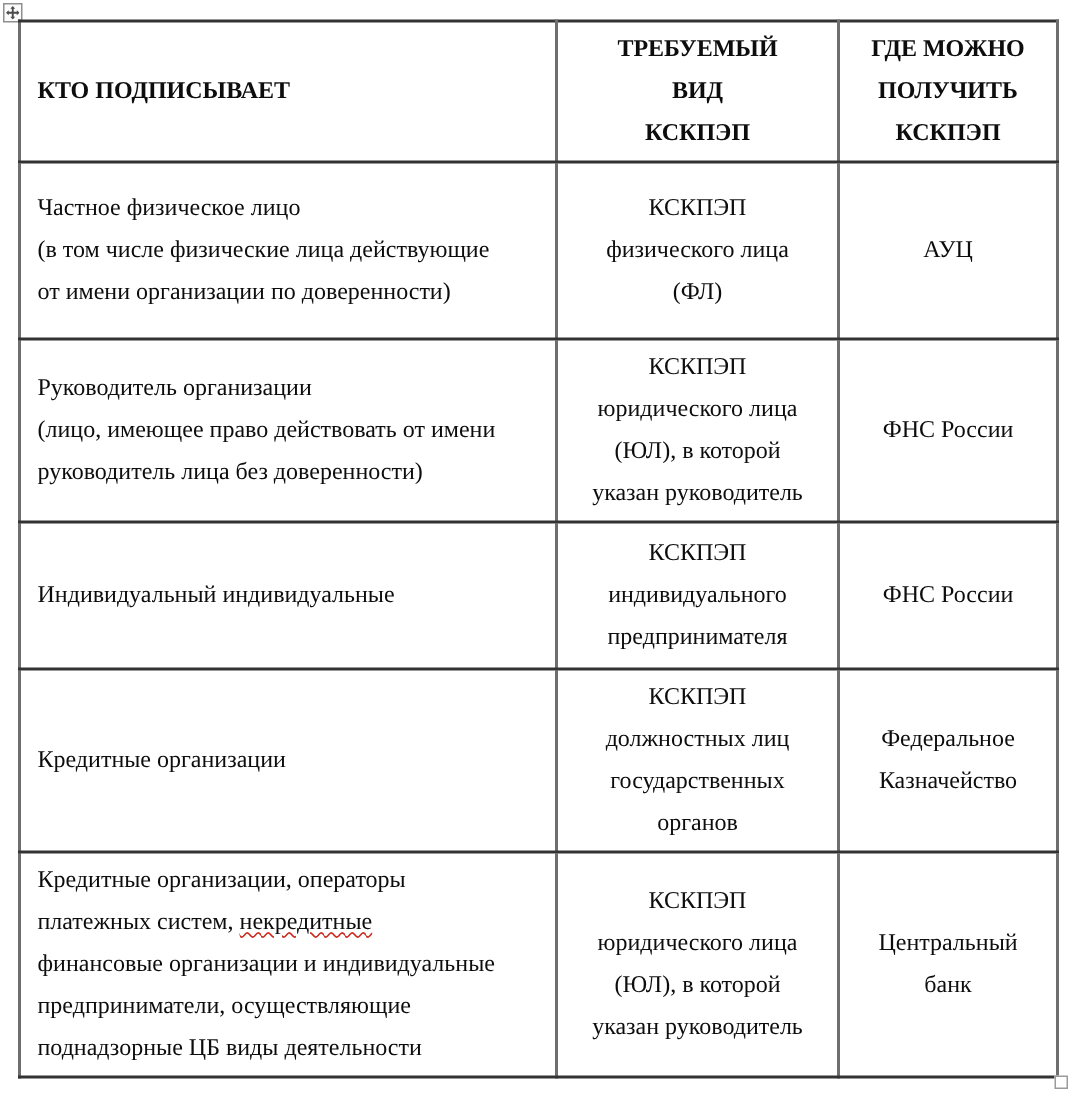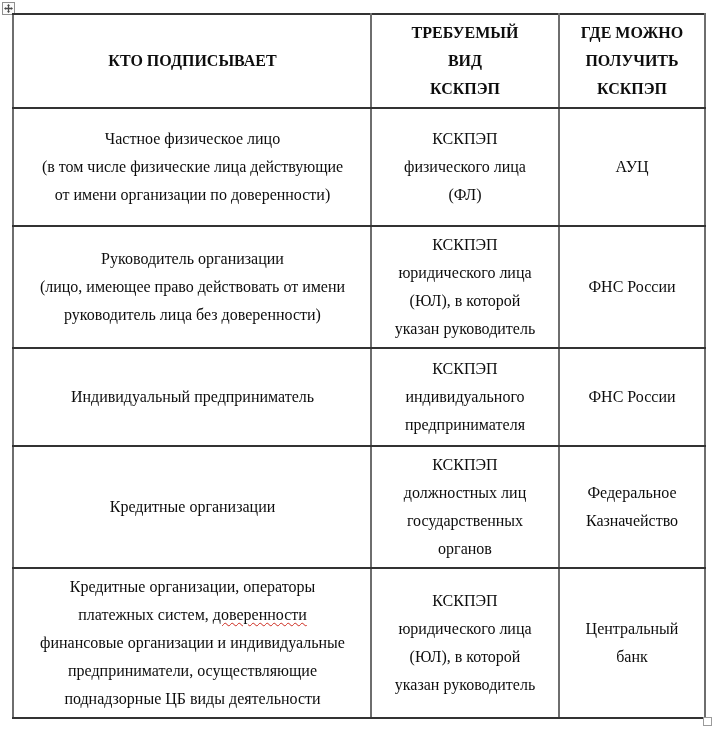--- a/index.html
+++ b/index.html
@@ -62,21 +62,21 @@
     border-right: 2px solid #6e6e6e;
     vertical-align: middle;
     font-size: 16px;
     line-height: 28px;
     color: #0d0d0d;
     white-space: pre-line;
     box-sizing: border-box;
     background: #ffffff;
   }
   .doc-table th { font-weight: bold; }
-  .cell-left   { text-align: center;  padding: 4px 10px 4px 11px; }
+  .cell-left   { text-align: left;  padding: 4px 10px 4px 11px; }
   .cell-center { text-align: center; padding: 4px 6px; }
   tr.rh  { height: 91px; }
   tr.r0  { height: 118px; }
   tr.r1  { height: 117px; }
   tr.r2  { height: 98px; }
   tr.r3  { height: 49px; }
   tr.r4  { height: 113px; }
   tr.r5  { height: 138px; }
   .misspelled {
     text-decoration: underline;
@@ -128,38 +128,38 @@
         <td class="cell-left">Руководитель организации
 (лицо, имеющее право действовать от имени
 руководитель лица без доверенности)</td>
         <td class="cell-center">КСКПЭП
 юридического лица
 (ЮЛ), в которой
 указан руководитель</td>
         <td class="cell-center">ФНС России</td>
       </tr>
       <tr class="r2">
-        <td class="cell-left">Индивидуальный предприниматель</td>
+        <td class="cell-left">Индивидуальный индивидуальные</td>
         <td class="cell-center">КСКПЭП
 индивидуального
 предпринимателя</td>
         <td class="cell-center">ФНС России</td>
       </tr>
       <tr class="r4">
         <td class="cell-left">Кредитные организации</td>
         <td class="cell-center">КСКПЭП
 должностных лиц
 государственных
 органов</td>
         <td class="cell-center">Федеральное
 Казначейство</td>
       </tr>
       <tr class="r5">
         <td class="cell-left"><span>Кредитные организации, операторы
-платежных систем, </span><span class="misspelled">доверенности</span><span>
+платежных систем, </span><span class="misspelled">некредитные</span><span>
 финансовые организации и индивидуальные
 предприниматели, осуществляющие
 поднадзорные ЦБ виды деятельности</span></td>
         <td class="cell-center">КСКПЭП
 юридического лица
 (ЮЛ), в которой
 указан руководитель</td>
         <td class="cell-center">Центральный
 банк</td>
       </tr>

